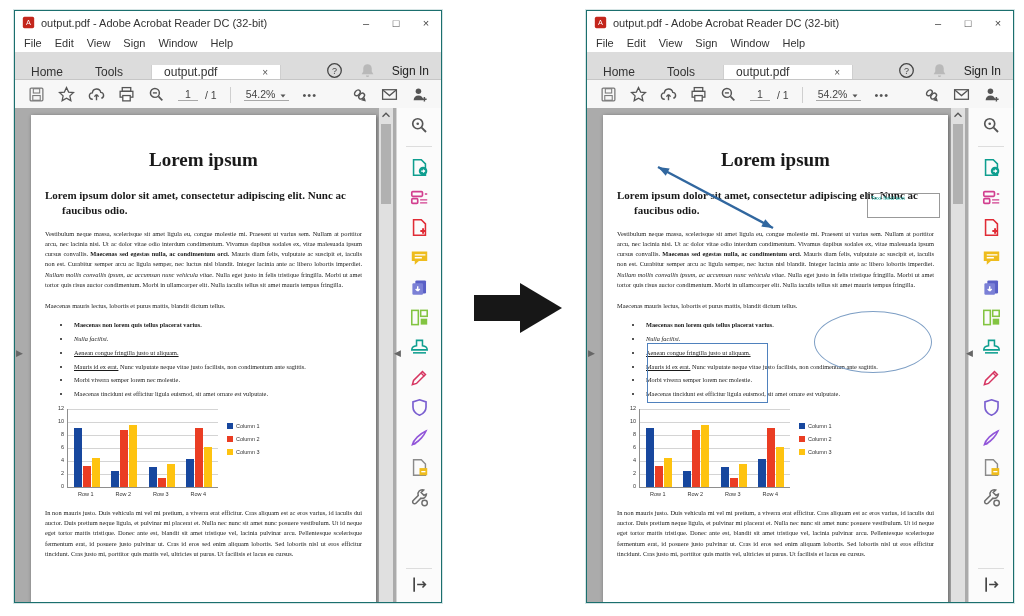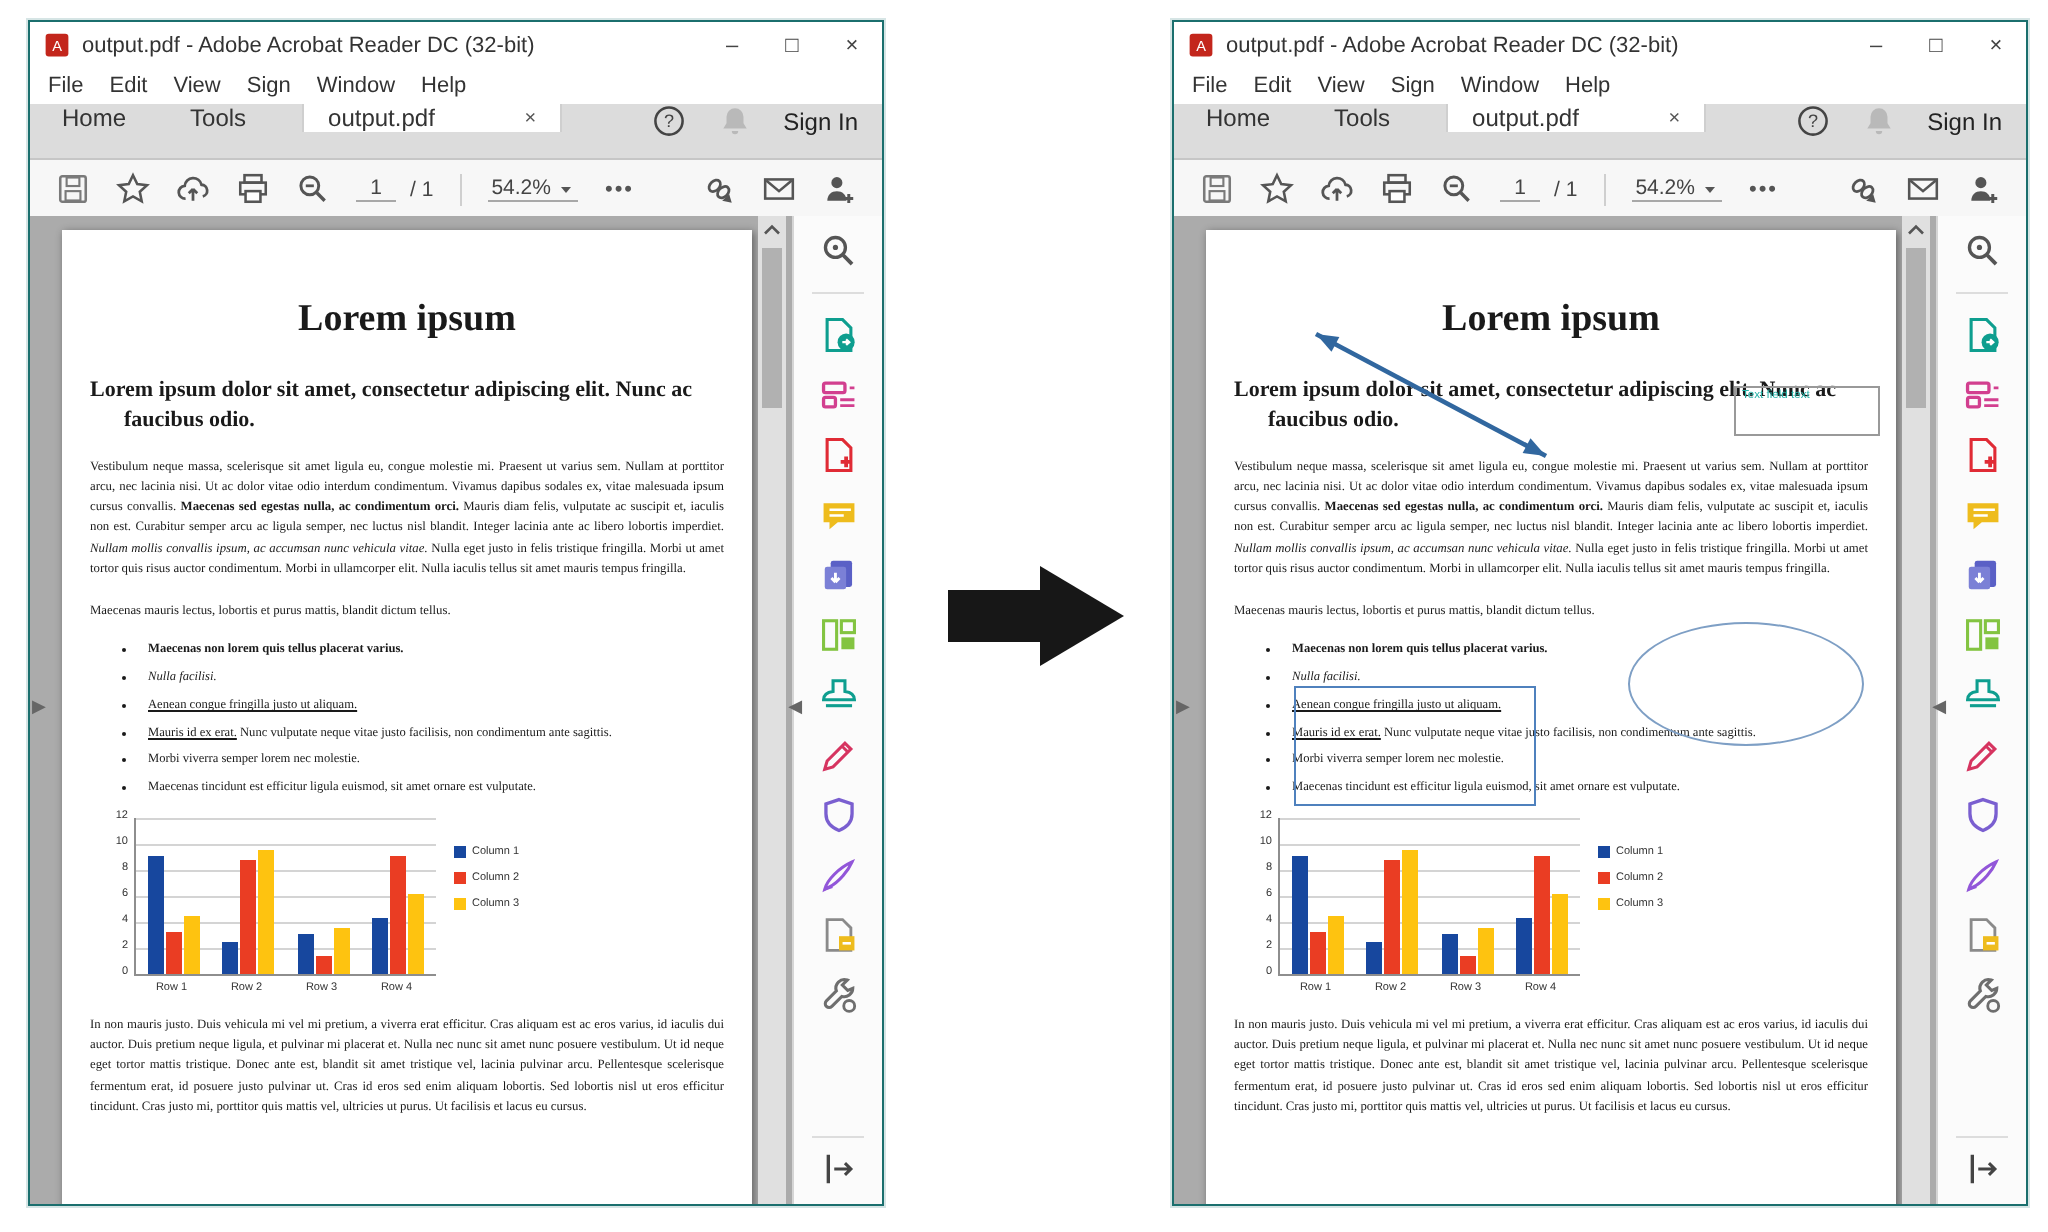--- a/index.html
+++ b/index.html
@@ -15,21 +15,21 @@
   .titlebar{height:23px;display:flex;align-items:center;padding-left:7px;font-size:11px;color:#333;}
   .pdficon{width:13px;height:13px;margin-right:6px;flex:0 0 auto;}
   .title{white-space:nowrap;}
   .win-controls{margin-left:auto;display:flex;}
   .win-btn{width:30px;height:23px;display:flex;align-items:center;justify-content:center;
            font-size:11px;color:#444;cursor:default;}
 
   .menubar{height:18px;display:flex;gap:13px;padding-left:9px;font-size:11px;color:#333;align-items:center;}
   .menu-item{cursor:default;}
 
-  .tabrow{height:27px;background:#dcdcdc;display:flex;align-items:flex-start;font-size:12px;
+  .tabrow{height:27px;background:#dcdcdc;display:flex;align-items:flex-end;font-size:12px;
           color:#333;border-bottom:1px solid #c6c6c6;}
   .tab{display:flex;align-items:center;padding:0 16px;}
   .tab.active{background:#fff;margin-left:12px;min-width:104px;justify-content:space-between;
               padding:0 12px;border-left:1px solid #cfcfcf;border-right:1px solid #cfcfcf;}
   .tab-x{font-size:10px;color:#555;margin-left:10px;}
   .tabrow-right{margin-left:auto;display:flex;align-items:center;gap:16px;padding-right:12px;}
   .ticon{width:17px;height:17px;}
   .signin{font-size:12px;color:#222;}
 
   .toolbar{height:29px;background:#f7f7f7;border-bottom:1px solid #d8d8d8;display:flex;

